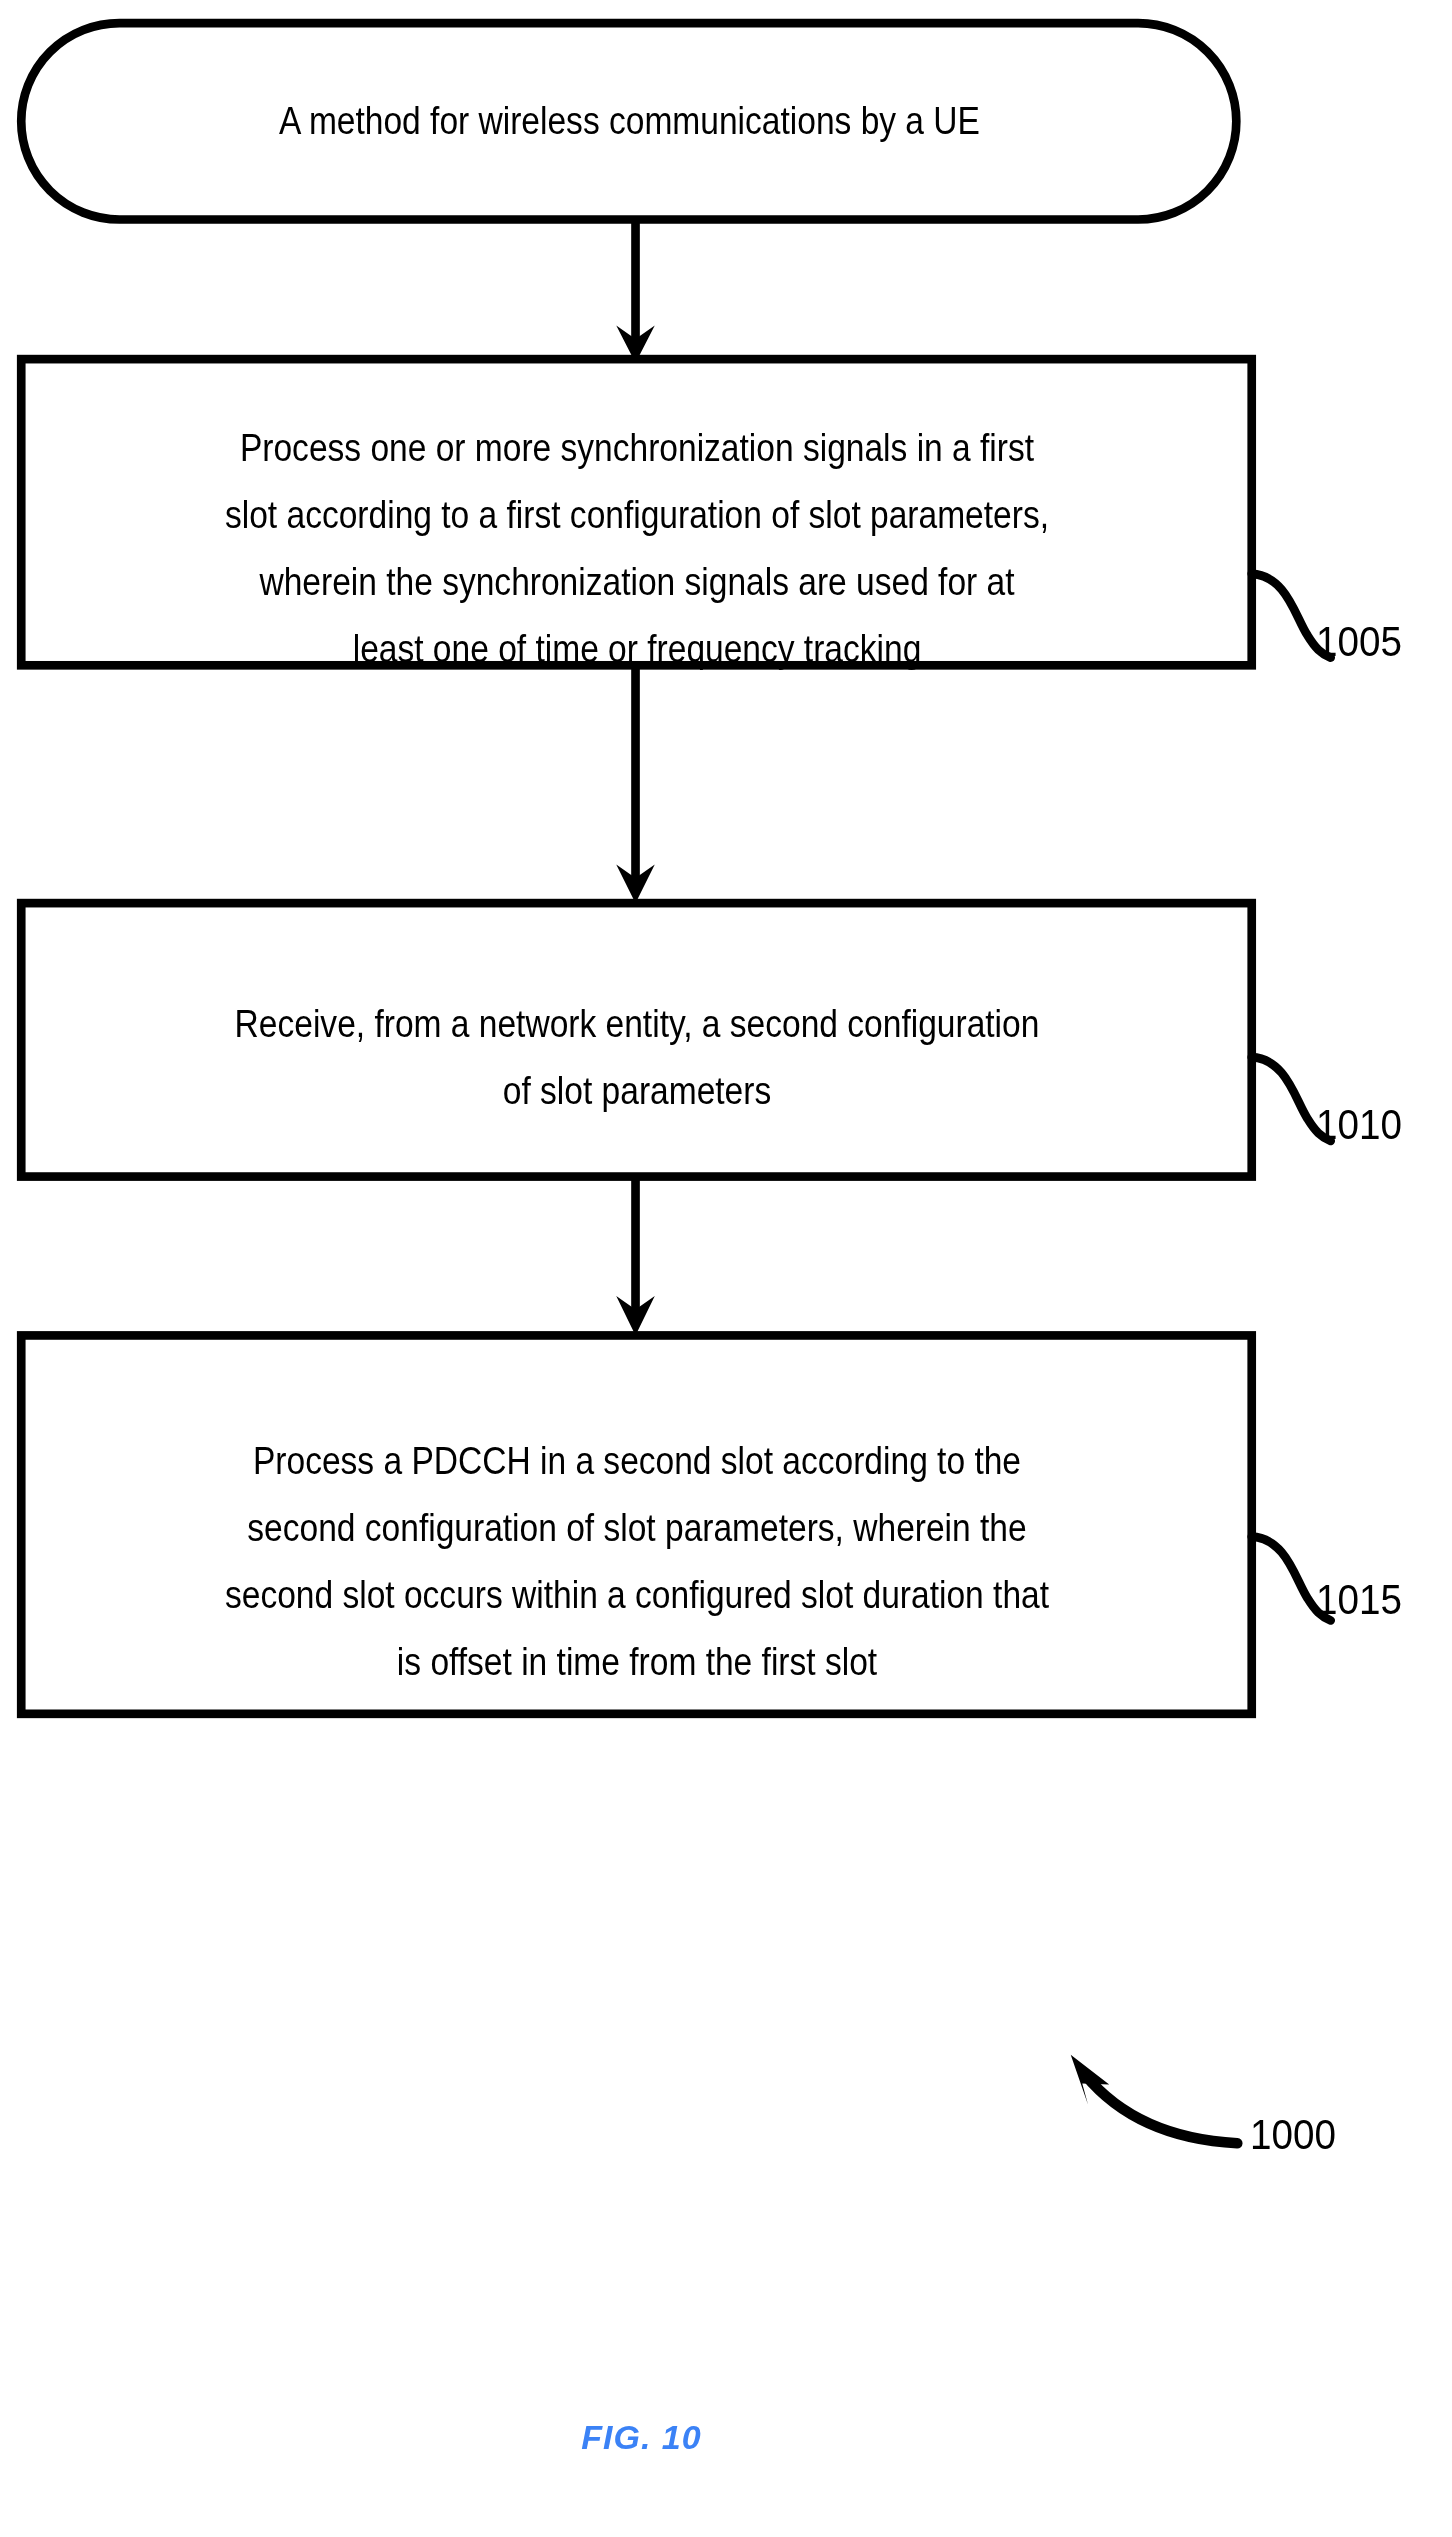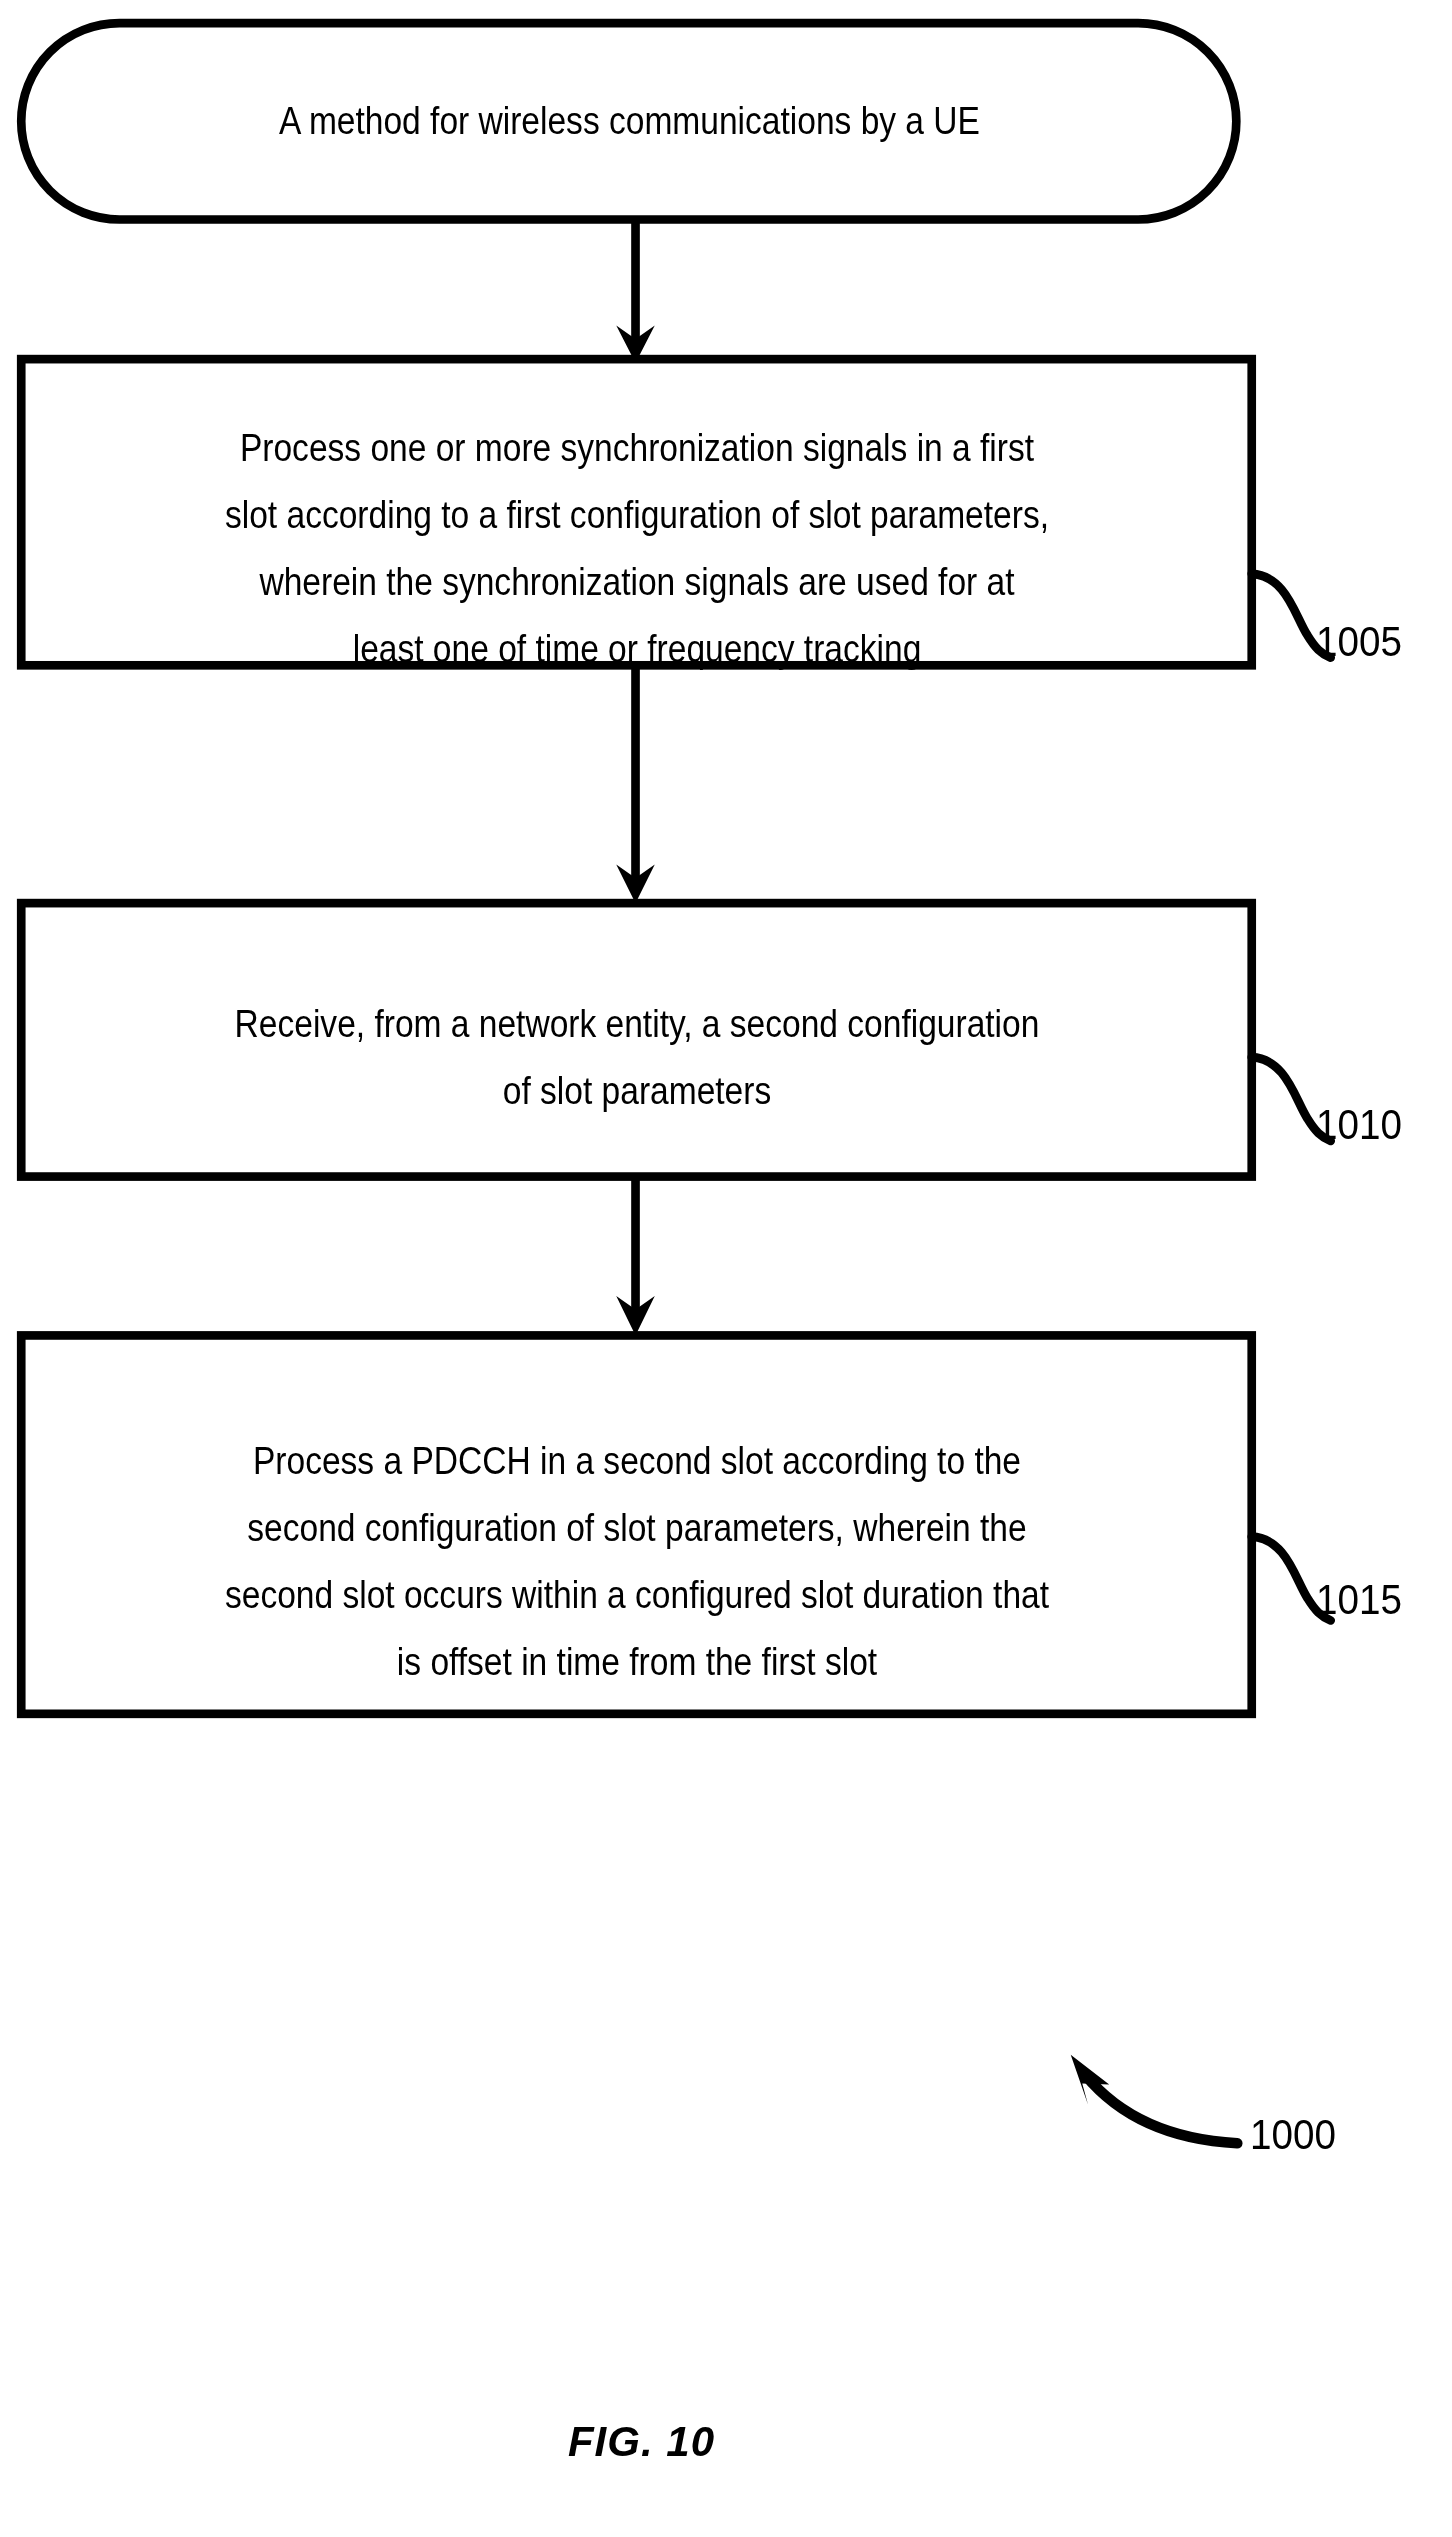--- a/index.html
+++ b/index.html
@@ -81,25 +81,25 @@
   #ref-1000 { left: 1250px; top: 2114px; }
 
   
   #figure-caption {
     position: absolute;
     left: 0;
     top: 2418px;
     width: 1283px;
     text-align: center;
     font-family: "Liberation Sans", "DejaVu Sans", sans-serif;
-    font-size: 42px;
+    font-size: 34px;
     font-weight: bold;
     font-style: italic;
     letter-spacing: 1px;
-    color: #000000;
+    color: #3b82f6;
   }
 </style>
 </head>
 <body>
 
 <div id="page">
 
   <svg id="flow-svg" viewBox="0 0 1509 2636" xmlns="http://www.w3.org/2000/svg">
 
     <rect x="22" y="24" width="1262" height="204" rx="102" ry="102" fill="#ffffff" stroke="#000000" stroke-width="9"></rect>

